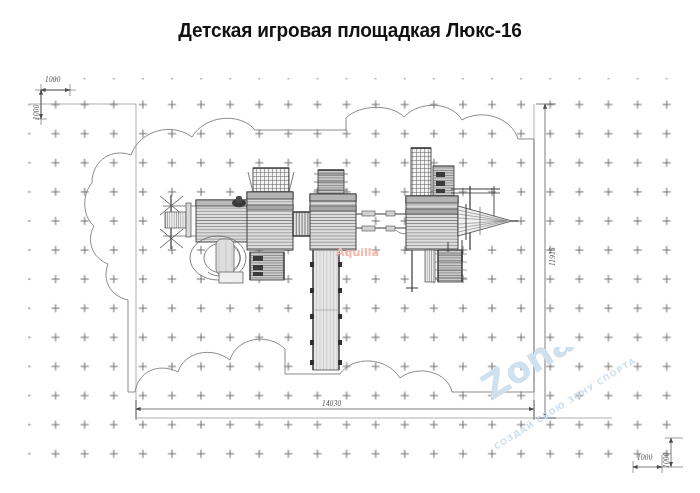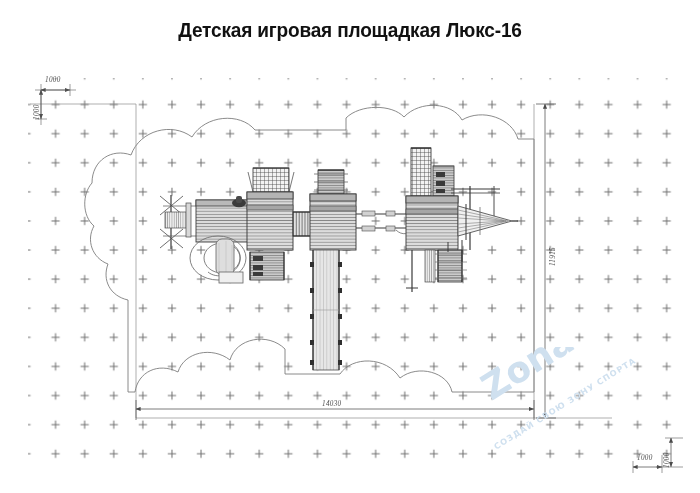--- a/index.html
+++ b/index.html
@@ -346,14 +346,17 @@
 
   <div class="dimtext" style="left:637px;top:454px;">1000</div>
 
   <div class="dimtext rot" style="left:663px;top:468px;">1000</div>
 
   <div id="wm-corner">
     <div class="wm-main">ZonaSporta.com</div>
     <div class="wm-sub">СОЗДАЙ СВОЮ ЗОНУ СПОРТА</div>
   </div>
 
+  <div id="wm-center">
+    <div class="wc-txt">Aquilla</div>
+  </div>
 
 </div>
 
 </body></html>

